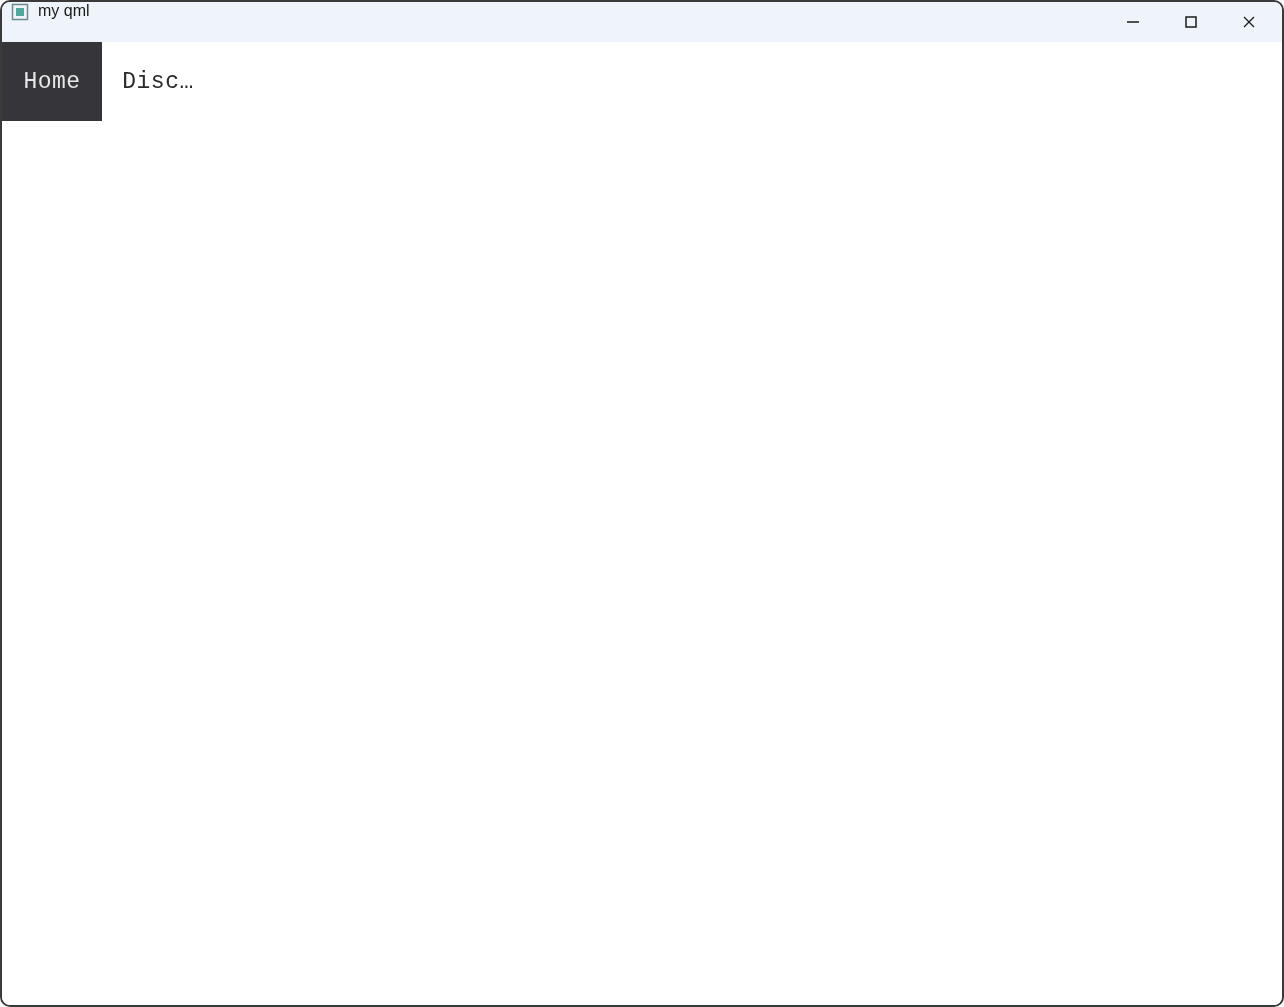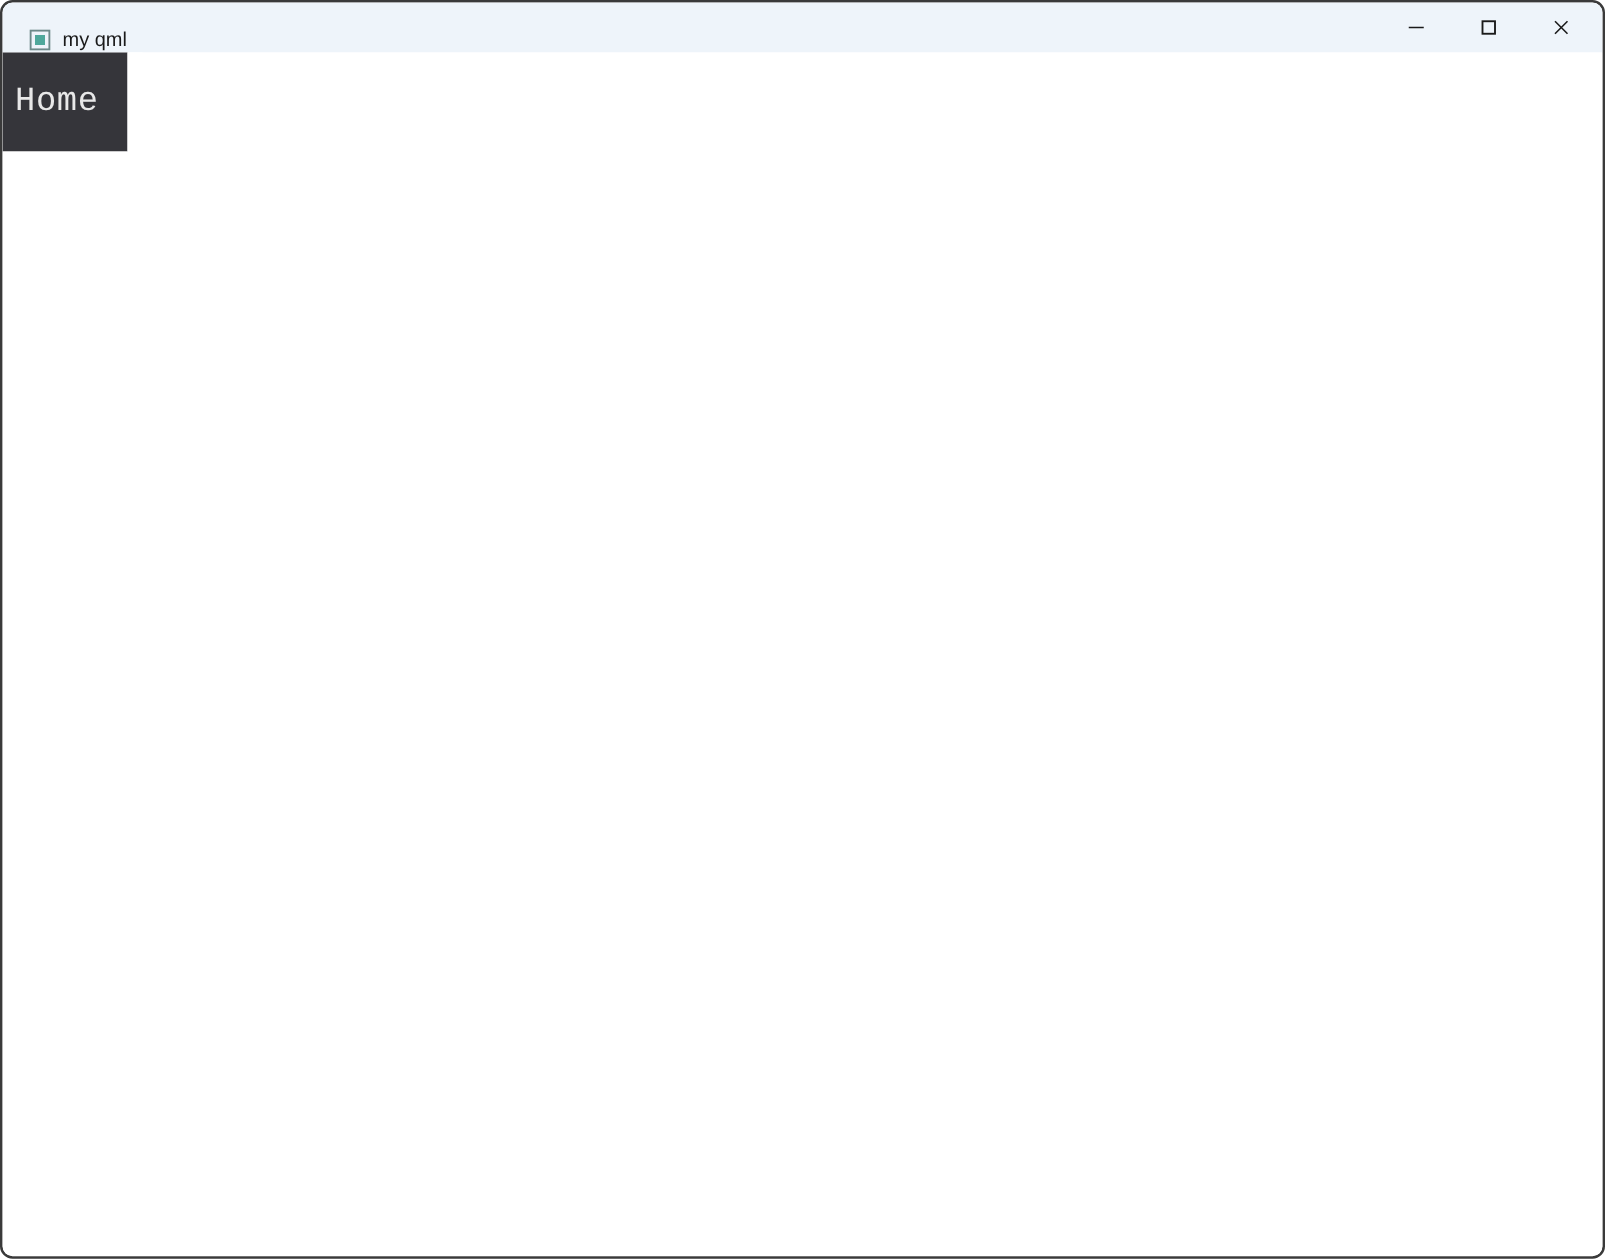--- a/index.html
+++ b/index.html
@@ -15,22 +15,22 @@
       overflow: hidden;
       border: 2px solid #3a3a3a;
       border-radius: 10px;
       display: flex;
       flex-direction: column;
     }
     .titlebar {
       height: 40px;
       background: #eef4fa;
       display: flex;
-      align-items: flex-end;
-      padding: 0 4px 0 20px;
+      align-items: flex-start;
+      padding: 0 4px 0 8px;
       border-top-left-radius: 8px;
       border-top-right-radius: 8px;
     }
     .titlebar-icon {
       width: 20px;
       height: 20px;
       margin-right: 8px;
       display: flex;
       align-items: center;
       justify-content: center;
@@ -77,22 +77,23 @@
       flex-direction: row;
       height: 79px;
     }
     .tab-button {
       width: 100px;
       height: 79px;
       background: #35353a;
       color: #e8e8e8;
       display: flex;
       align-items: center;
+      justify-content: center;
       font-family: "Courier New", monospace;
-      font-size: 27px;
+      font-size: 23px;
       letter-spacing: 0.5px;
       cursor: pointer;
       overflow: hidden;
       white-space: nowrap;
       padding: 0 10px;
     }
     .tab-button.selected {
       background: #ffffff;
       color: #2a2a2a;
     }
@@ -139,15 +140,18 @@
     </div>
   </div>
 </div>
 
 <div class="content-area">
   <div class="tab-bar">
     <div class="tab-button">
       <span class="tab-label">Home</span>
     </div>
     <div class="tab-gap"></div>
+    <div class="tab-button selected">
+      <span class="tab-label">Disc…</span>
+    </div>
     <div class="tab-gap"></div>
   </div>
 </div>
 
 </body></html>

